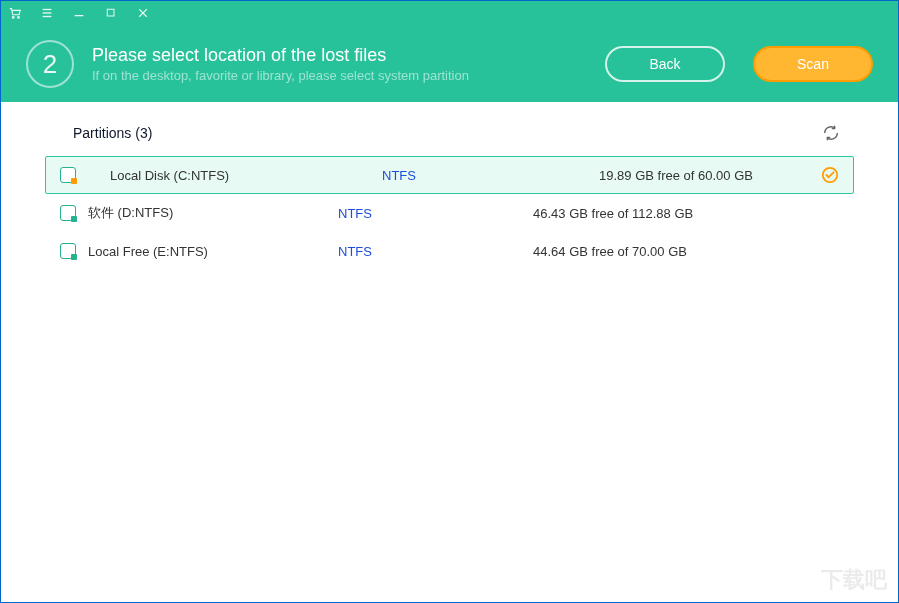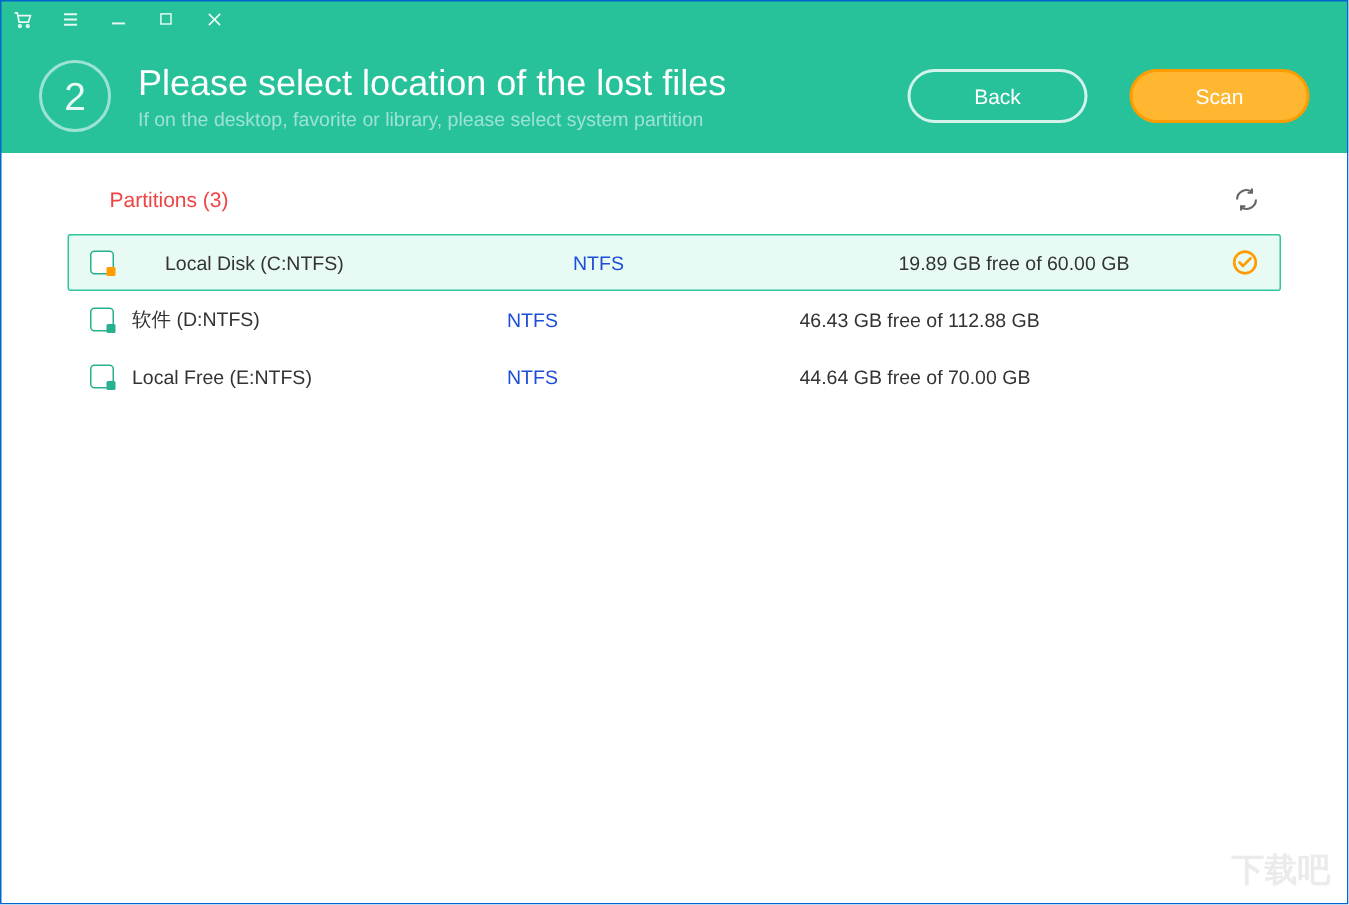--- a/index.html
+++ b/index.html
@@ -33,21 +33,21 @@
     gap: 18px;
   }
   .step-circle {
     width: 48px; height: 48px;
     border: 2px solid rgba(255,255,255,0.55);
     border-radius: 50%;
     display: flex; align-items: center; justify-content: center;
     color: #e8f8f3; font-size: 26px; font-weight: 300;
   }
   .step-text { flex: 1; }
-  .step-heading { color: #fff; font-size: 24px; font-weight: 400; margin-bottom: 2px; }
+  .step-heading { color: #fff; font-size: 18px; font-weight: 400; margin-bottom: 2px; }
   .step-sub { color: rgba(255,255,255,0.55); font-size: 13px; }
   .btn {
     min-width: 120px;
     height: 36px;
     border-radius: 18px;
     border: none;
     cursor: pointer;
     font-size: 14px;
     font-weight: 500;
     display: flex;
@@ -67,21 +67,21 @@
     border: 2px solid #ff9d00;
   }
   .content {
     padding: 22px 45px;
   }
   .partitions-head {
     display: flex;
     align-items: center;
     justify-content: space-between;
     padding: 0 14px 14px 28px;
-    color: #ef4444;
+    color: #0f172a;
     font-size: 14px;
   }
   .refresh-ico { width: 18px; height: 18px; cursor: pointer; color: #666; }
   .partition-row {
     display: flex;
     align-items: center;
     height: 38px;
     padding: 0 14px 0 14px;
     border: 1px solid transparent;
     cursor: pointer;

